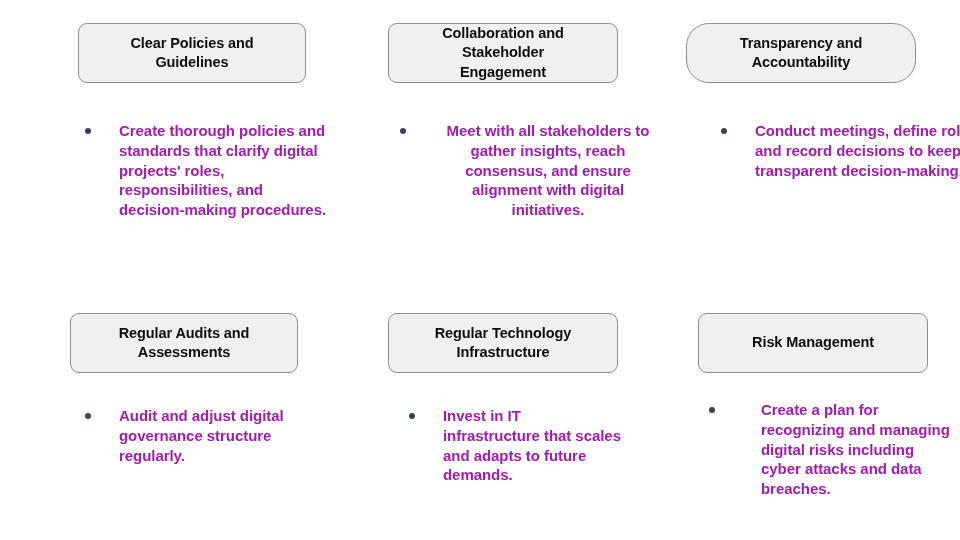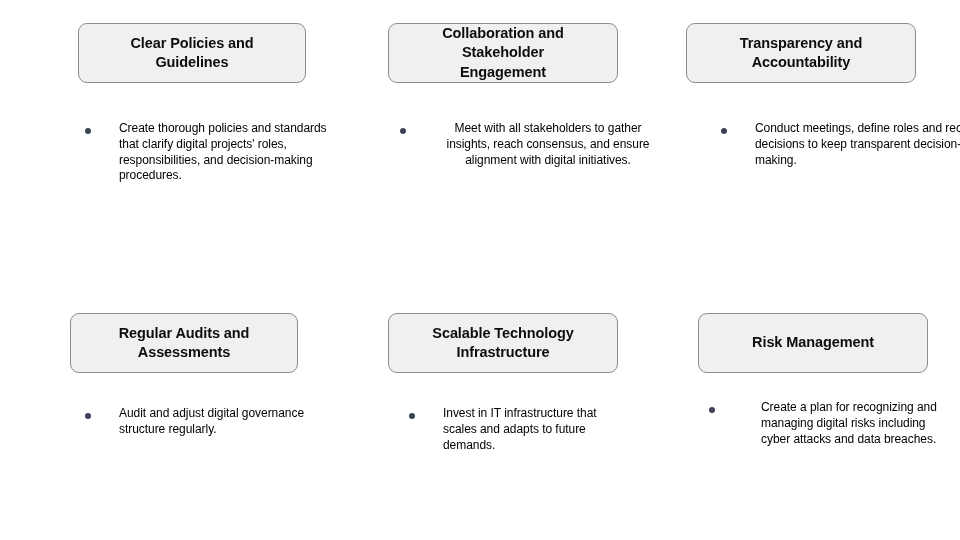--- a/index.html
+++ b/index.html
@@ -47,23 +47,23 @@
   }
   .bullet-dot {
     width: 6px;
     height: 6px;
     border-radius: 50%;
     background: #3b4254;
     flex: 0 0 auto;
     margin-top: 7px;
   }
   .bullet-text {
-    font-size: 12px;
-    font-weight: normal;
-    color: #000000;
+    font-size: 15px;
+    font-weight: bold;
+    color: #a21caf;
     line-height: 1.32;
     letter-spacing: -0.05px;
   }
 </style>
 </head>
 <body>
 
 <div class="canvas">
 
   <div class="pill" style="left:78px; top:23px; width:228px; height:60px;">
@@ -75,38 +75,38 @@
   </div>
 
   <div class="pill" style="left:388px; top:23px; width:230px; height:60px;text-align:center;">
     <div class="pill-label" style="max-width:150px;">Collaboration and Stakeholder Engagement</div>
   </div>
   <div class="bullet-block" style="left:400px; top:121px; width:266px;text-align:center;">
     <span class="bullet-dot"></span>
     <span class="bullet-text" style="margin-left:28px; width:228px;">Meet with all stakeholders to gather insights, reach consensus, and ensure alignment with digital initiatives.</span>
   </div>
 
-  <div class="pill" style="left:686px; top:23px; width:230px; height:60px;">
+  <div class="pill" style="left:686px; top:23px; width:230px; height:60px;border-radius:23px;">
     <div class="pill-label" style="max-width:172px;">Transparency and Accountability</div>
   </div>
   <div class="bullet-block" style="left:721px; top:121px; width:266px;">
     <span class="bullet-dot"></span>
     <span class="bullet-text" style="margin-left:28px; width:226px;">Conduct meetings, define roles and record decisions to keep transparent decision-making.</span>
   </div>
 
   <div class="pill" style="left:70px; top:313px; width:228px; height:60px;">
     <div class="pill-label" style="max-width:178px;">Regular Audits and Assessments</div>
   </div>
   <div class="bullet-block" style="left:85px; top:406px; width:252px;">
     <span class="bullet-dot"></span>
     <span class="bullet-text" style="margin-left:28px; width:212px;">Audit and adjust digital governance structure regularly.</span>
   </div>
 
   <div class="pill" style="left:388px; top:313px; width:230px; height:60px;">
-    <div class="pill-label" style="max-width:180px;">Scalable Technology Infrastructure</div>
+    <div class="pill-label" style="max-width:180px;">Regular Technology Infrastructure</div>
   </div>
   <div class="bullet-block" style="left:409px; top:406px; width:230px;">
     <span class="bullet-dot"></span>
     <span class="bullet-text" style="margin-left:28px; width:178px;">Invest in IT infrastructure that scales and adapts to future demands.</span>
   </div>
 
   <div class="pill" style="left:698px; top:313px; width:230px; height:60px;">
     <div class="pill-label" style="max-width:200px;">Risk Management</div>
   </div>
   <div class="bullet-block" style="left:709px; top:400px; width:246px;gap:18px;">

